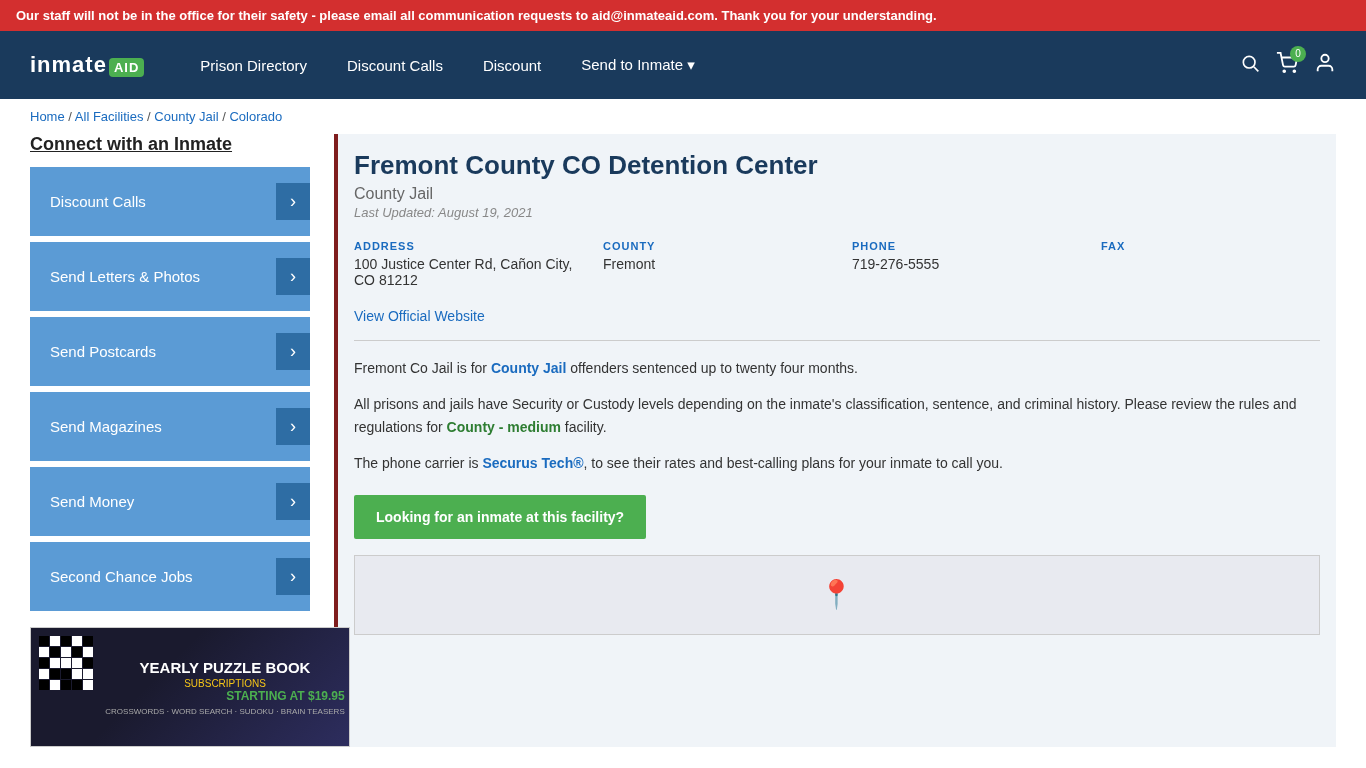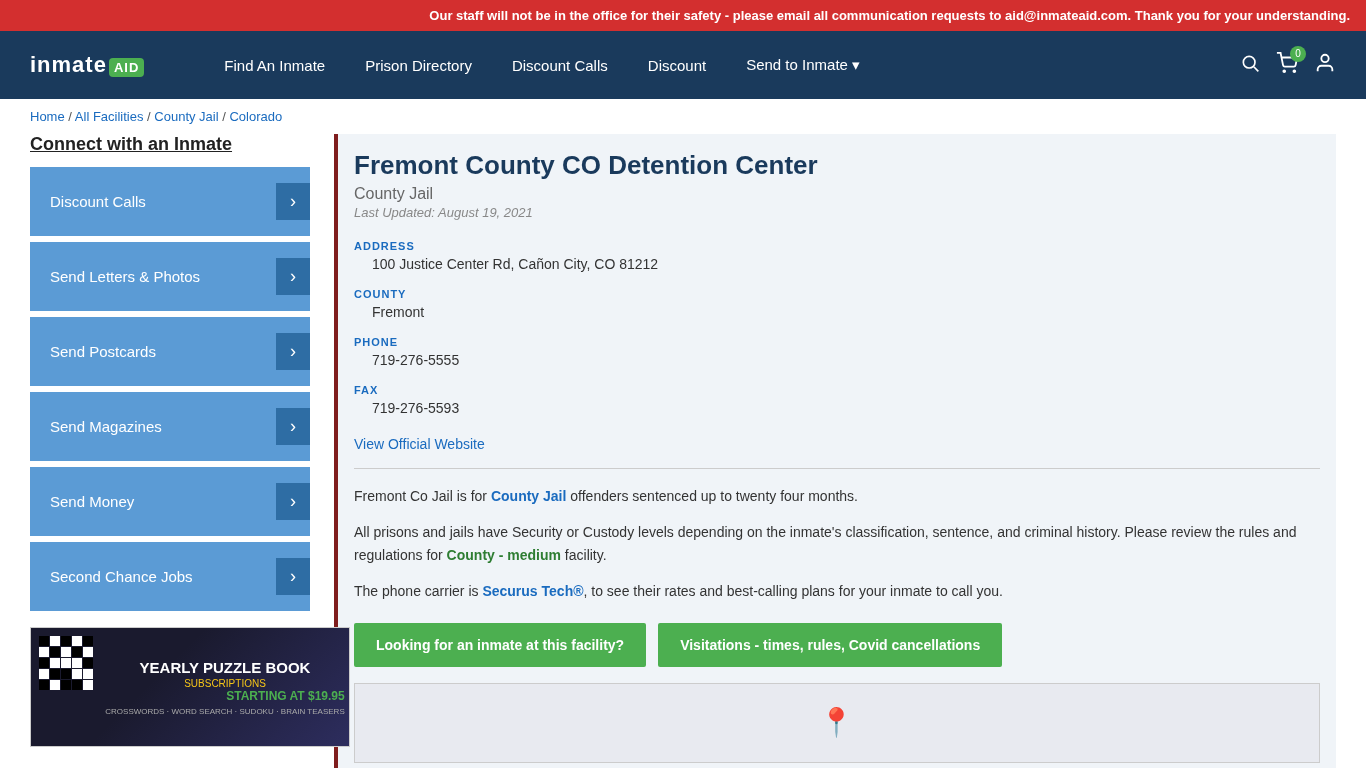--- a/index.html
+++ b/index.html
@@ -2,40 +2,40 @@
 <html><head>
   <meta charset="utf-8">
   <style>
     * { margin: 0; padding: 0; box-sizing: border-box; }
     body { font-family: Arial, sans-serif; font-size: 14px; color: #333; background: #fff; }
 
     
     .alert-bar {
       background: #d32f2f;
       color: #fff;
-      text-align: right;
+      text-align: left;
       padding: 8px 16px;
       font-size: 13px;
       font-weight: bold;
       white-space: nowrap;
       overflow: hidden;
     }
 
     
     .header {
       background: #1a3a5c;
       padding: 0 30px;
       display: flex;
       align-items: center;
       height: 68px;
     }
     .logo {
       display: flex;
       align-items: center;
-      margin-right: 60px;
+      margin-right: 36px;
     }
     .logo-text {
       color: #fff;
       font-size: 22px;
       font-weight: bold;
       letter-spacing: 1px;
     }
     .logo-aid {
       background: #4caf50;
       color: #fff;
@@ -187,36 +187,35 @@
     }
     .facility-updated {
       font-size: 13px;
       color: #888;
       font-style: italic;
       margin-bottom: 20px;
     }
 
     .info-grid {
       display: grid;
-      grid-template-columns: 1fr;
+      grid-template-columns: 1fr 1fr 1fr 1fr;
       gap: 16px 30px;
       margin-bottom: 20px;
     }
     .info-label {
       font-size: 11px;
       color: #1a6bbf;
       font-weight: bold;
       letter-spacing: 1px;
       text-transform: uppercase;
       margin-bottom: 4px;
     }
     .info-value {
       font-size: 14px;
       color: #333;
-      margin-left: 18px;
     }
     .official-link {
       color: #1a6bbf;
       text-decoration: none;
       font-size: 14px;
     }
 
     .divider {
       border: none;
       border-top: 1px solid #ccc;
@@ -231,21 +230,21 @@
     }
     .desc-text a {
       color: #1a6bbf;
       font-weight: bold;
       text-decoration: none;
     }
     .desc-text a.green { color: #2e7d32; }
 
     .action-buttons {
       display: flex;
-      gap: 12px;
+      gap: 1px;
       margin-top: 20px;
       flex-wrap: wrap;
     }
     .action-btn {
       background: #4caf50;
       color: #fff;
       padding: 14px 22px;
       font-size: 14px;
       font-weight: bold;
       border: none;
@@ -276,21 +275,20 @@
   <span>Our staff will not be in the office for their safety - please email all communication requests to aid@inmateaid.com. Thank you for your understanding.</span>
 </div>
 
 <header class="header">
   <div class="logo">
     <span class="logo-text">
       inmate<span class="logo-aid">AID</span>
     </span>
   </div>
   <nav>
-    <a class="nav-item">Find An Inmate</a>
     <a class="nav-item">Prison Directory</a>
     <a class="nav-item">Discount Calls</a>
     <a class="nav-item">Discount</a>
     <a class="nav-item">Send to Inmate ▾</a>
   </nav>
   <div class="nav-icons">
     <button class="nav-icon-btn">
       <svg width="20" height="20" viewBox="0 0 24 24" fill="none" stroke="white" stroke-width="2">
         <circle cx="11" cy="11" r="7"></circle>
           <line x1="16.5" y1="16.5" x2="22" y2="22"></line>
@@ -404,21 +402,20 @@
       <div>
         <div class="info-label">COUNTY</div>
         <div class="info-value">Fremont</div>
       </div>
       <div>
         <div class="info-label">PHONE</div>
         <div class="info-value">719-276-5555</div>
       </div>
       <div>
         <div class="info-label">FAX</div>
-        <div class="info-value">719-276-5593</div>
       </div>
     </div>
 
     <a href="#" class="official-link">View Official Website</a>
 
     <hr class="divider">
 
     <p class="desc-text">
       Fremont Co Jail is for <a href="#">County Jail</a> offenders sentenced up to twenty four months.
     </p>
@@ -427,21 +424,20 @@
       All prisons and jails have Security or Custody levels depending on the inmate's classification, sentence, and criminal history. Please review the rules and regulations for <a href="#" class="green">County - medium</a> facility.
     </p>
 
     <p class="desc-text">
       The phone carrier is <a href="#">Securus Tech®</a>, to see their rates and best-calling plans for your inmate to call you.
     </p>
 
 
     <div class="action-buttons">
       <button class="action-btn">Looking for an inmate at this facility?</button>
-      <button class="action-btn">Visitations - times, rules, Covid cancellations</button>
     </div>
 
     <div class="map-placeholder">
       <span class="map-pin">📍</span>
     </div>
   </main>
 
 </div>
 
 </body></html>

